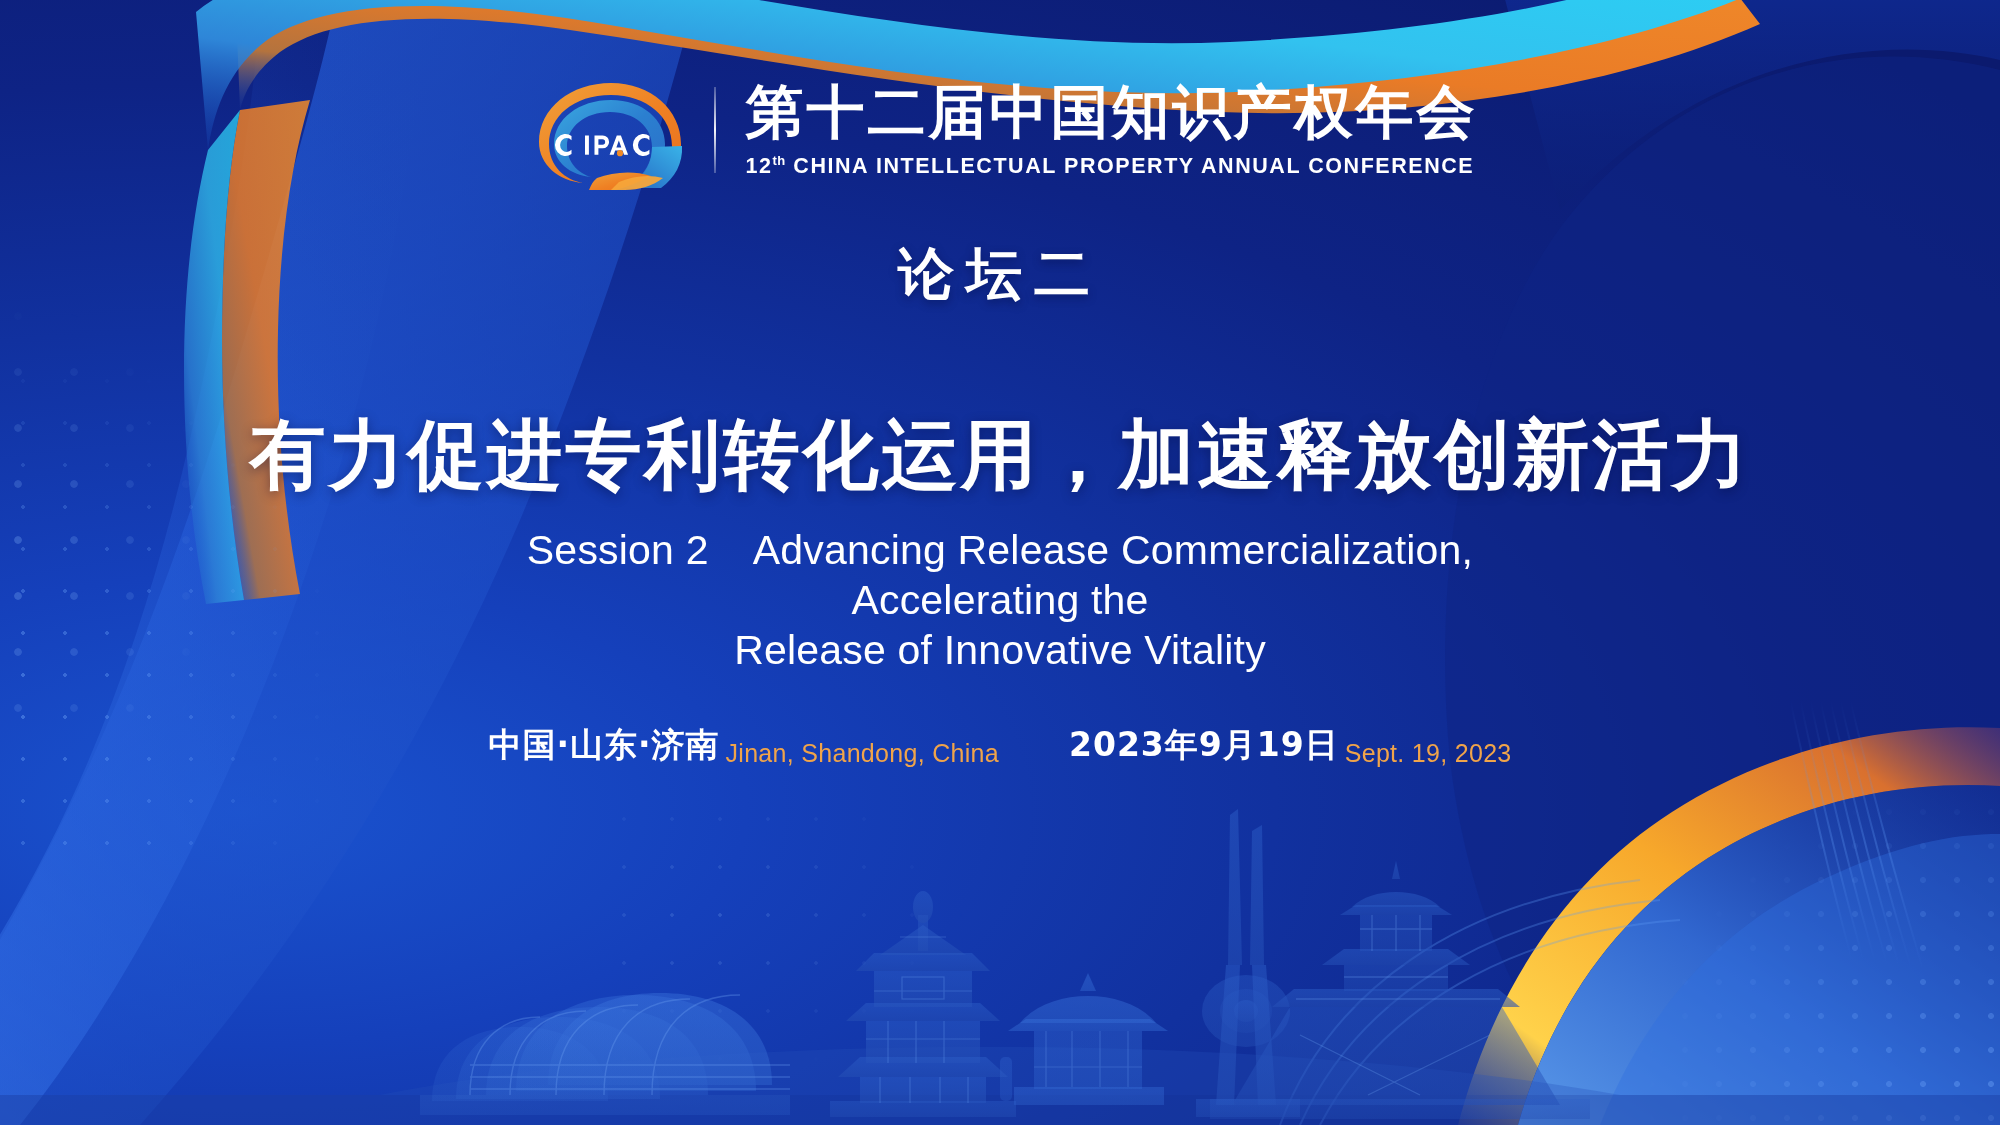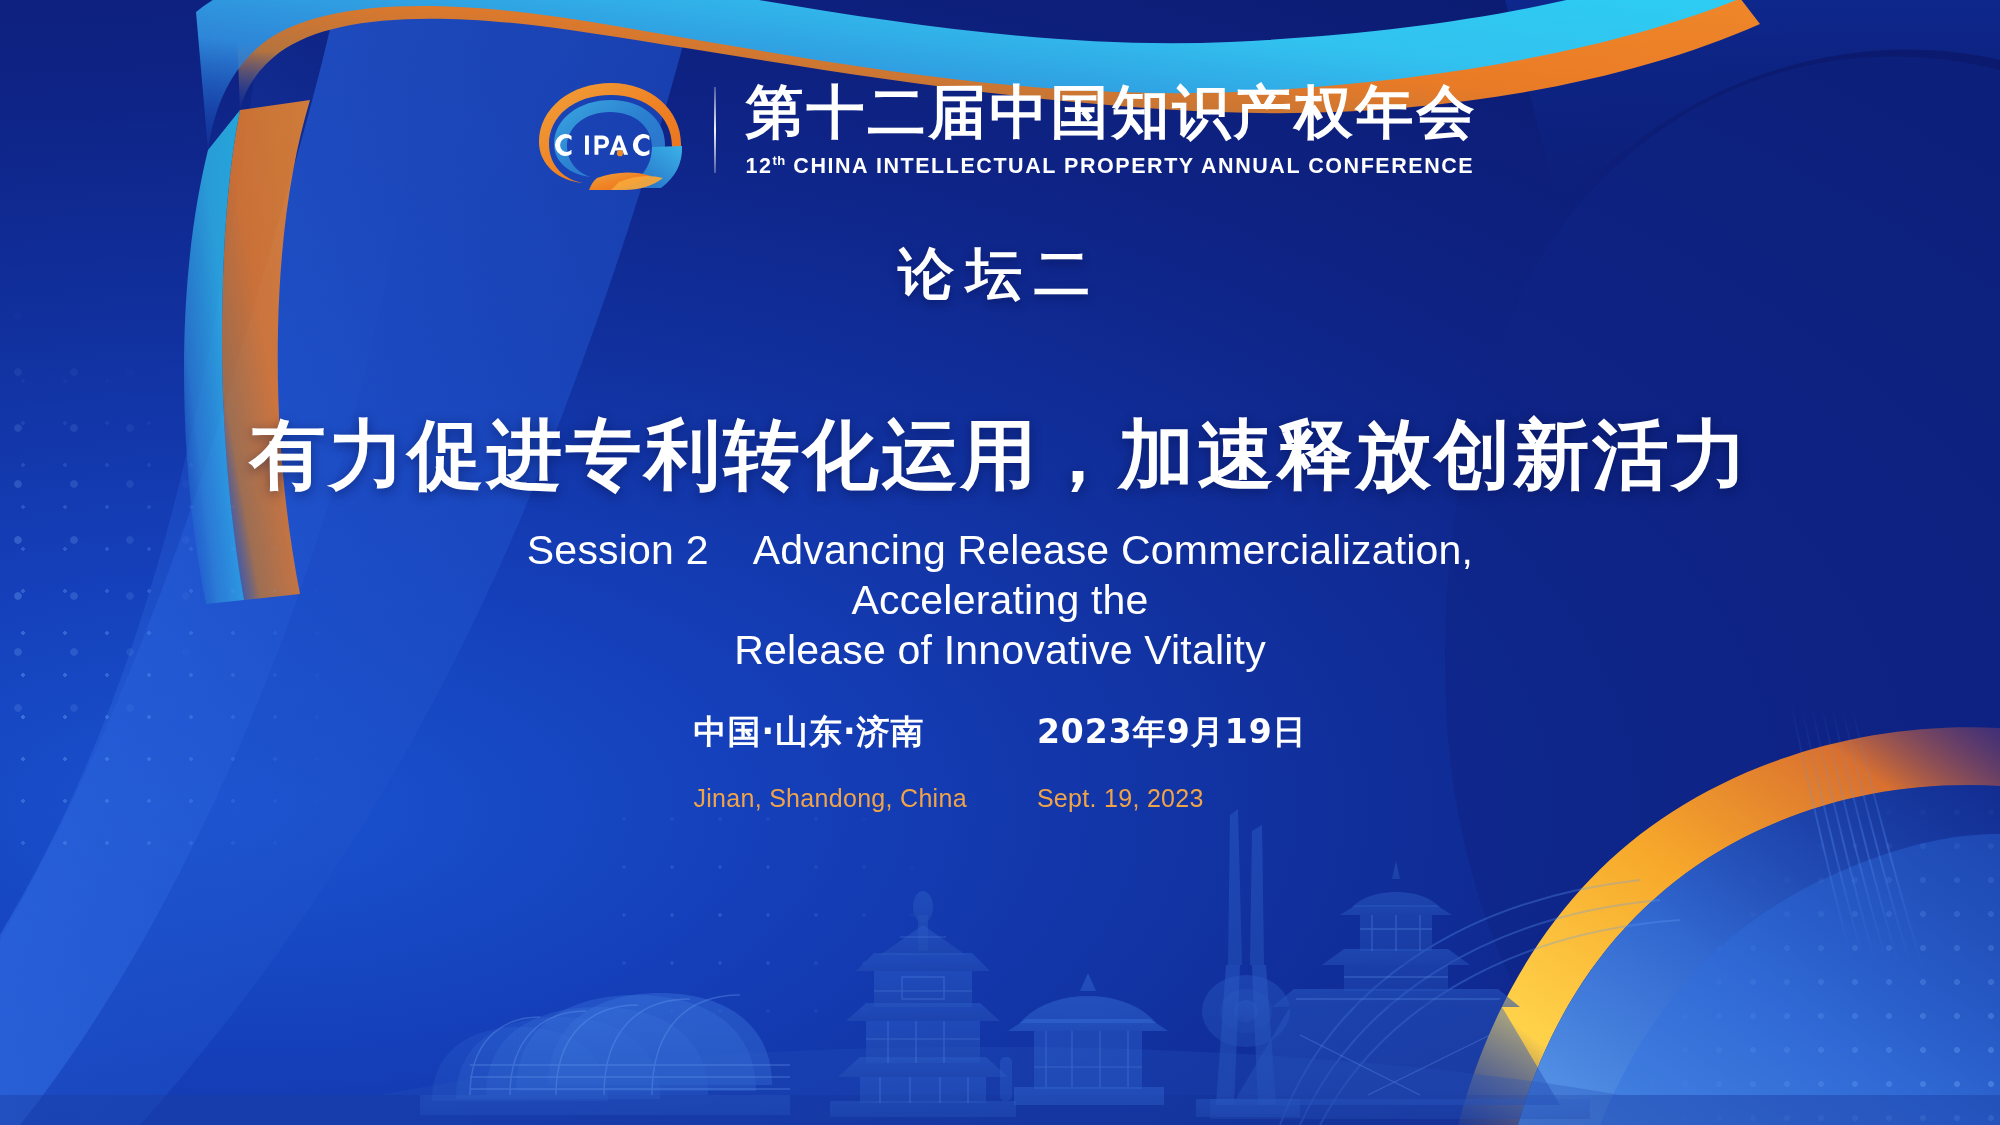--- a/index.html
+++ b/index.html
@@ -93,21 +93,21 @@
     position:absolute;left:50%;top:525px;transform:translateX(-50%);
     width:1110px;text-align:center;color:#ffffff;
     font-size:41px;line-height:1.22;font-weight:400;letter-spacing:.2px;
   }
   .forum-en .ses{margin-right:44px;}
 
   .meta{
     position:absolute;left:0;right:0;top:710px;
     display:flex;justify-content:center;align-items:flex-start;gap:70px;
   }
-  .meta-col{display:flex;flex-direction:column;align-items:flex-start;}
+  .meta-col{display:flex;flex-direction:row;align-items:flex-end;gap:6px;}
   .meta-cn{
     color:#ffffff;font-size:33px;font-weight:700;letter-spacing:1px;white-space:nowrap;
     font-family:"DejaVu Sans","Liberation Sans",sans-serif;
   }
   .meta-en{
     color:#f0a44a;font-size:25px;font-weight:400;letter-spacing:.3px;
     margin-top:29px;white-space:nowrap;
   }
 
   

